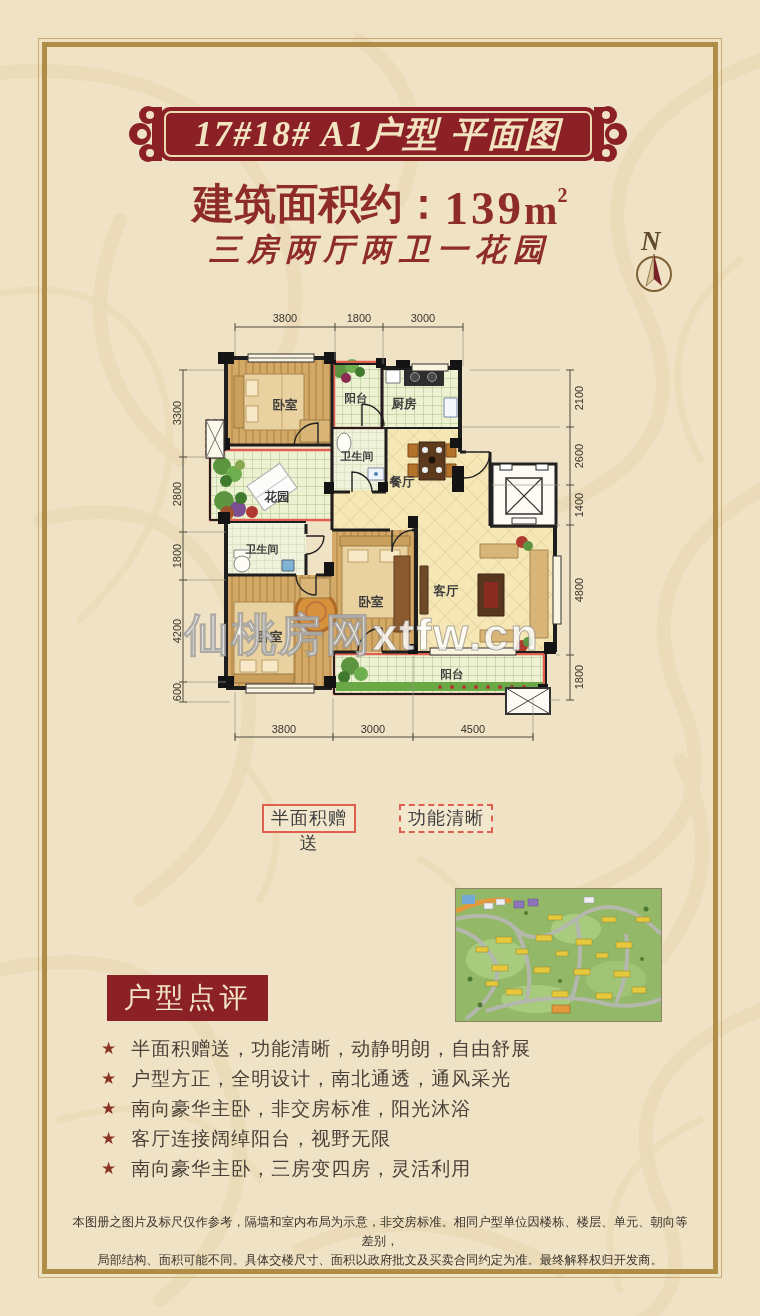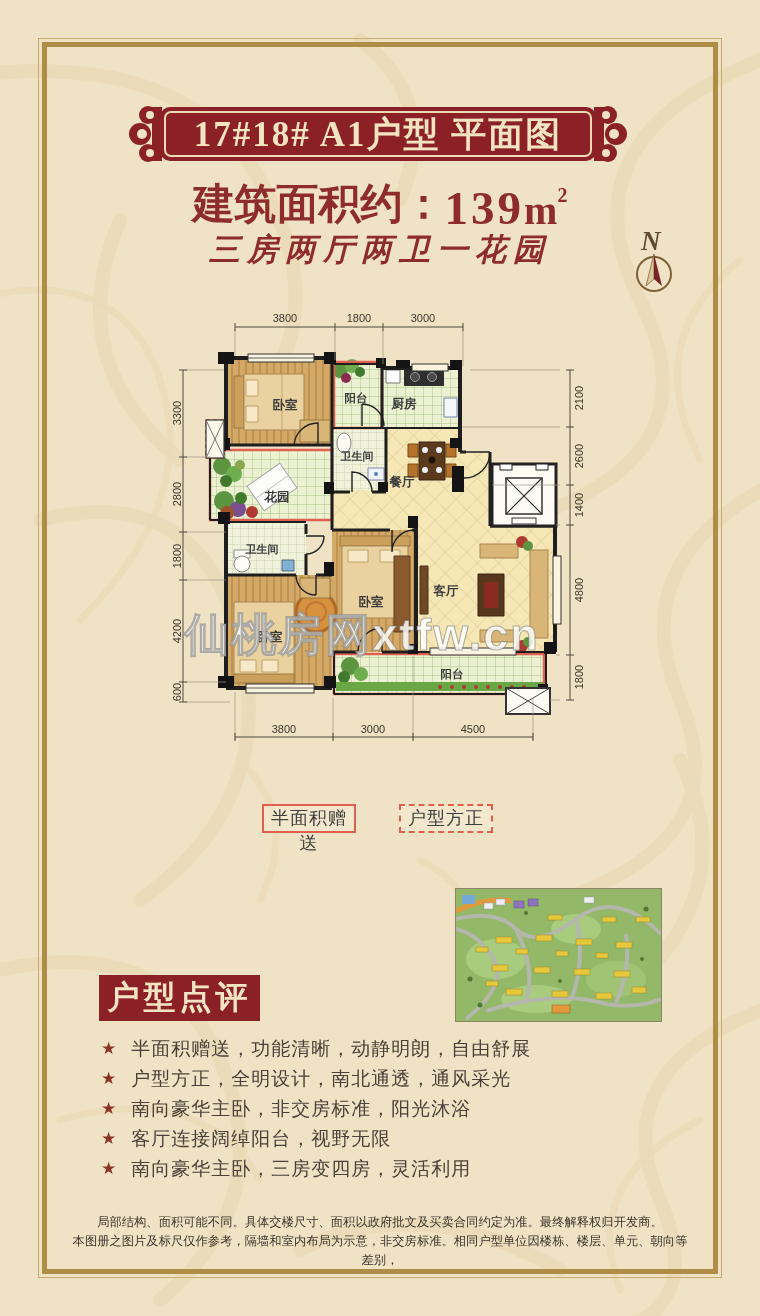--- a/index.html
+++ b/index.html
@@ -5,42 +5,42 @@
   html,body{margin:0;padding:0;background:#d8cbb0;}
   #poster{position:relative;width:760px;height:1316px;background:#f0e2c4;overflow:hidden;
           font-family:"Liberation Sans","DejaVu Sans",sans-serif;}
   .bgpat{position:absolute;left:0;top:0;width:760px;height:1316px;pointer-events:none;}
   .frame-thin{position:absolute;inset:38px;border:1px solid #c8ab6e;pointer-events:none;}
   .frame-gold{position:absolute;inset:42px;border:5px solid #b08d46;pointer-events:none;}
   .banner{position:absolute;left:160px;top:107px;width:436px;height:54px;background:#8b2126;border-radius:10px;}
   .banner-inner{position:absolute;inset:4px;border:2px solid #ecdbb3;border-radius:7px;}
   .banner-text{position:absolute;inset:0;display:flex;align-items:center;justify-content:center;
                color:#f2e4c0;font-family:"Liberation Serif","DejaVu Serif",serif;font-weight:bold;
-               font-size:35px;letter-spacing:2px;white-space:nowrap;}
+               font-size:35px;letter-spacing:2px;white-space:nowrap;font-style:italic;}
   .ornament{position:absolute;top:103px;}
   .area-line{position:absolute;left:0;top:176px;width:760px;text-align:center;color:#8e2b2b;
              font-family:"Liberation Serif","DejaVu Serif",serif;font-weight:bold;white-space:nowrap;}
   .area-label{font-size:42px;vertical-align:6px;}
   .area-value{font-size:47px;letter-spacing:3px;}
   .area-unit{font-size:40px;}
   .area-sup{font-size:20px;vertical-align:22px;}
   .subtitle{position:absolute;left:0;top:229px;width:760px;text-align:center;color:#8e2b2b;
             font-family:"Liberation Serif","DejaVu Serif",serif;font-weight:bold;font-size:31px;letter-spacing:7px;font-style:italic;}
   .compass-n{position:absolute;left:641px;top:226px;color:#5f4a2e;font-family:"Liberation Serif","DejaVu Serif",serif;
              font-style:italic;font-size:27px;font-weight:bold;}
   .compass-svg{position:absolute;left:634px;top:250px;}
   .planwrap{position:absolute;left:160px;top:300px;width:445px;height:460px;}
   .legend-box{position:absolute;top:804px;height:25px;line-height:25px;text-align:center;
               color:#3f3f3f;font-size:18px;letter-spacing:1px;background:rgba(250,243,225,.35);}
   .legend-half{left:262px;width:90px;border:2px solid #e0604f;}
   .legend-full{left:399px;width:90px;border:2px dashed #e0604f;}
   .sitemap{position:absolute;left:455px;top:888px;width:205px;height:132px;border:1px solid #8f8468;}
-  .review-badge{position:absolute;left:99px;top:975px;width:161px;height:46px;background:#8b2126;
+  .review-badge{position:absolute;left:107px;top:975px;width:161px;height:46px;background:#8b2126;
                 color:#f3e5c4;display:flex;align-items:center;justify-content:center;
-                font-family:"Liberation Serif","DejaVu Serif",serif;font-weight:bold;font-size:32px;letter-spacing:4px;}
+                font-family:"Liberation Serif","DejaVu Serif",serif;font-weight:normal;font-size:28px;letter-spacing:4px;}
   .review-list{position:absolute;left:101px;top:1038px;width:500px;}
   .review-item{display:flex;align-items:flex-start;margin-bottom:9px;color:#4a423a;font-size:19px;
                letter-spacing:1px;line-height:21px;}
   .review-star{color:#8a3426;font-size:17px;margin-right:14px;line-height:21px;}
   .disclaimer{position:absolute;left:70px;top:1213px;width:620px;text-align:center;color:#3a342c;
               font-size:12.3px;line-height:19px;}
 </style>
 </head>
 <body>
 
@@ -353,21 +353,21 @@
       <text x="371" y="606">卧室</text>
       <text x="270" y="641">卧室</text>
       <text x="446" y="595">客厅</text>
       <text x="452" y="678" font-size="11.5">阳台</text>
     </g>
 
     <text x="362" y="650" text-anchor="middle" font-size="45" font-weight="bold" letter-spacing="2" fill="rgba(255,255,255,0.82)" stroke="rgba(110,110,110,0.55)" stroke-width="1">仙桃房网xtfw.cn</text>
   </svg>
 
   <div class="legend-box legend-half">半面积赠送</div>
-  <div class="legend-box legend-full">户型方正</div>
+  <div class="legend-box legend-full">功能清晰</div>
 
   <svg class="sitemap" viewBox="0 0 205 132">
     <rect width="205" height="132" fill="#93b868"></rect>
     <ellipse cx="40" cy="70" rx="30" ry="20" fill="#a9cb7d"></ellipse>
     <ellipse cx="120" cy="40" rx="25" ry="15" fill="#a9cb7d"></ellipse>
     <ellipse cx="160" cy="90" rx="30" ry="18" fill="#a0c474"></ellipse>
     <ellipse cx="80" cy="110" rx="35" ry="14" fill="#a9cb7d"></ellipse>
     <g stroke="#b4b7ab" stroke-width="4" fill="none">
       <path d="M0,30 Q40,20 60,40 T120,30 T205,45"></path>
       <path d="M10,130 Q60,90 30,60 Q20,45 0,40"></path>
@@ -438,17 +438,17 @@
       <span class="review-star">★</span>
       <span>客厅连接阔绰阳台，视野无限</span>
     </div>
     <div class="review-item">
       <span class="review-star">★</span>
       <span>南向豪华主卧，三房变四房，灵活利用</span>
     </div>
   </div>
 
   <div class="disclaimer">
+    <div>本图册之图片及标尺仅作参考，隔墙和室内布局为示意，非交房标准。相同户型单位因楼栋、楼层、单元、朝向等差别，</div>
     <div>局部结构、面积可能不同。具体交楼尺寸、面积以政府批文及买卖合同约定为准。最终解释权归开发商。</div>
-    <div>本图册之图片及标尺仅作参考，隔墙和室内布局为示意，非交房标准。相同户型单位因楼栋、楼层、单元、朝向等差别，</div>
   </div>
 
 </div>
 
 </body></html>

